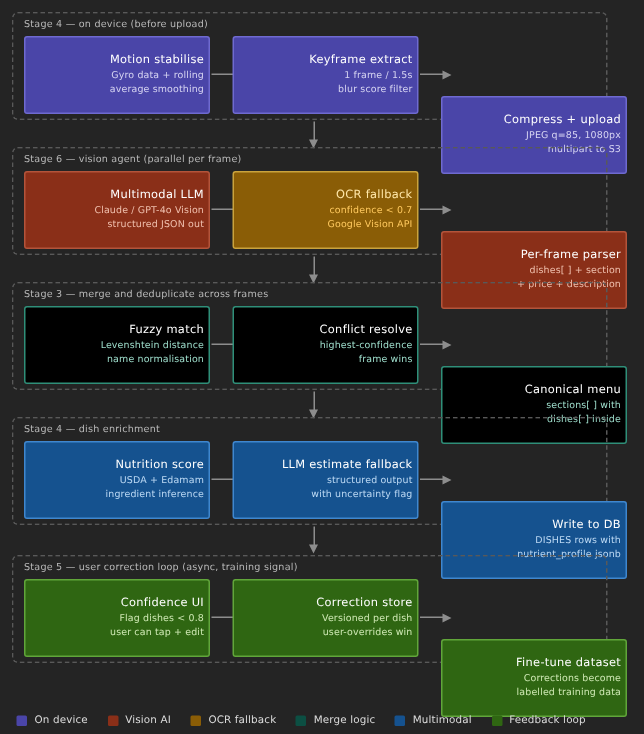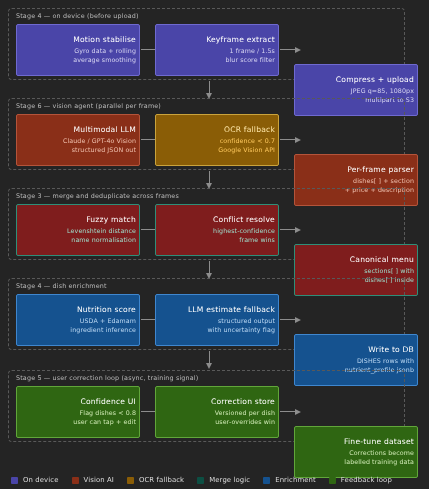--- a/index.html
+++ b/index.html
@@ -87,21 +87,21 @@
   .c-device .sub   { color: #d7d5f2; }
 
   .c-vision  { background: #8a2f18; border-color: #b4543a; }
   .c-vision .title { color: #ffffff; }
   .c-vision .sub   { color: #f0c0ae; }
 
   .c-ocr     { background: #8a5d06; border-color: #caa33c; }
   .c-ocr .title { color: #ffe7a8; }
   .c-ocr .sub   { color: #ffc95e; }
 
-  .c-merge   { background: #7f1d1d; border-color: #2f8f79; }
+  .c-merge   { background: #000000; border-color: #2f8f79; }
   .c-merge .title { color: #ffffff; }
   .c-merge .sub   { color: #9fdfcd; }
 
   .c-enrich  { background: #15528f; border-color: #3f87cf; }
   .c-enrich .title { color: #ffffff; }
   .c-enrich .sub   { color: #bcd9f4; }
 
   .c-feedback{ background: #2f6612; border-color: #61a63a; }
   .c-feedback .title { color: #ffffff; }
   .c-feedback .sub   { color: #cfe9b4; }
@@ -352,20 +352,20 @@
       <div class="legend-item">
         <div class="legend-swatch" style="background: rgb(138, 93, 6);"></div>
         <div class="legend-text">OCR fallback</div>
       </div>
       <div class="legend-item">
         <div class="legend-swatch" style="background: rgb(12, 79, 67);"></div>
         <div class="legend-text">Merge logic</div>
       </div>
       <div class="legend-item">
         <div class="legend-swatch" style="background: rgb(21, 82, 143);"></div>
-        <div class="legend-text">Enrichment</div>
+        <div class="legend-text">Multimodal</div>
       </div>
       <div class="legend-item">
         <div class="legend-swatch" style="background: rgb(47, 102, 18);"></div>
         <div class="legend-text">Feedback loop</div>
       </div>
     </div>
   </div>
 
 </body></html>

